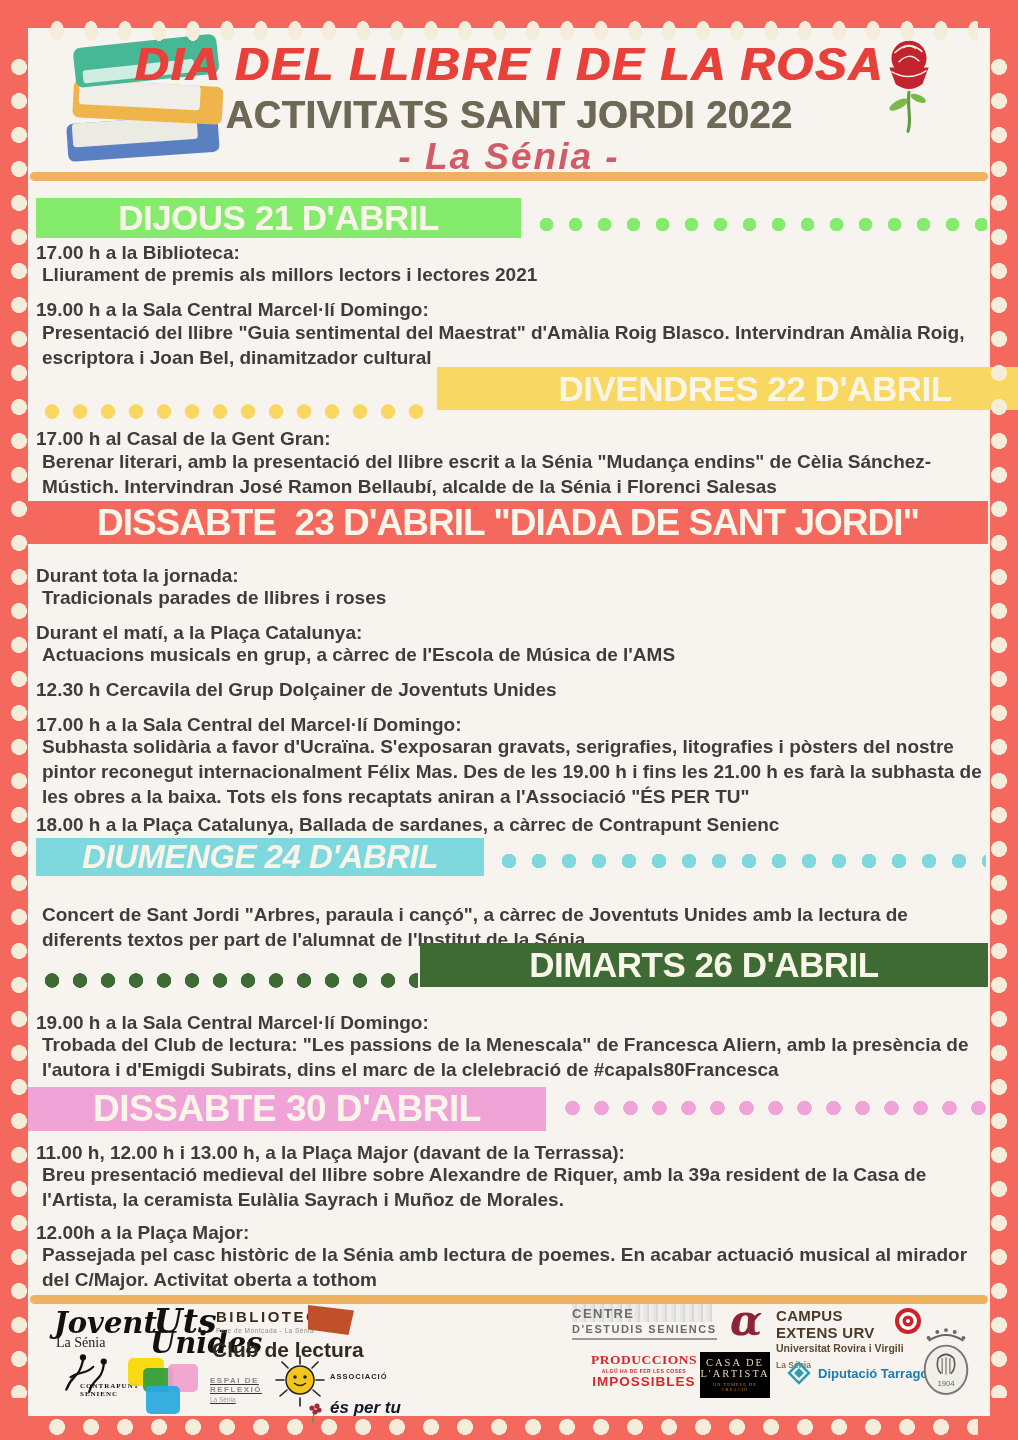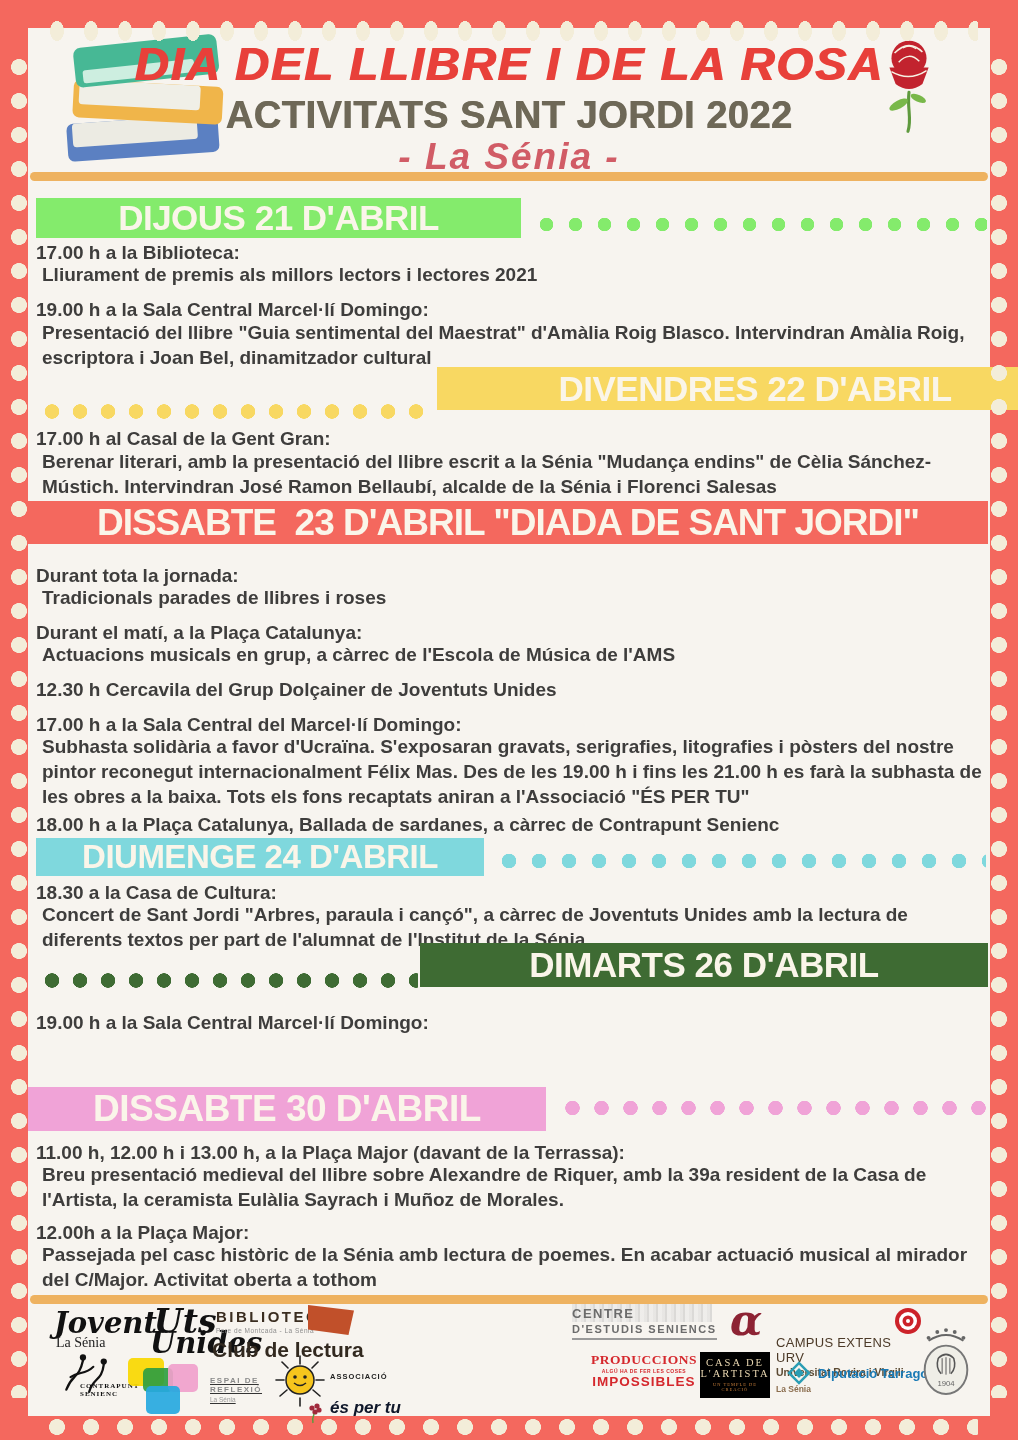--- a/index.html
+++ b/index.html
@@ -65,21 +65,21 @@
   .centre-l2{position:relative;font-size:11px;margin-top:2px;}
   .prod{color:#D5282D;text-align:center;font-weight:bold;}
   .prod-l1{font-size:13.5px;letter-spacing:.5px;font-family:Liberation Serif, serif;}
   .prod-l2{font-size:5px;letter-spacing:.5px;}
   .prod-l3{font-size:13.5px;letter-spacing:1px;}
   .casa{background:#000000;color:#E8D6B0;text-align:center;font-family:"Liberation Serif",serif;
     padding-top:5px;box-sizing:border-box;}
   .casa-l1,.casa-l2{font-size:10.5px;letter-spacing:2px;}
   .casa-l3{font-size:4.5px;color:#C87F3A;letter-spacing:1px;margin-top:3px;}
   .urv-glyph{font-family:"DejaVu Serif",serif;font-style:italic;font-weight:bold;font-size:42px;color:#8D2334;line-height:34px;}
-  .urv-l1{font-size:13px;font-weight:normal;color:#4C3A28;letter-spacing:.3px;margin-top:28px;}
+  .urv-l1{font-size:15px;font-weight:bold;color:#4C3A28;letter-spacing:.3px;}
   .urv-l2{font-size:10.5px;font-weight:bold;color:#5B4A33;margin-top:1px;}
   .urv-l3{font-size:8.5px;font-weight:bold;color:#8B6D4E;margin-top:6px;}
   .dip-label{font-size:13px;font-weight:bold;color:#1A7AB5;}
 </style>
 </head>
 <body>
 
 <div class="page">
   <div class="content"></div>
   <div class="bd bd-top"></div>
@@ -132,28 +132,28 @@
   <div class="banner bn-red" style="left:28px;top:501px;width:960px;height:43px;font-size:37px;letter-spacing:-1px;">DISSABTE  23 D'ABRIL "DIADA DE SANT JORDI"</div>
   <div class="evh" style="top:563px;">Durant tota la jornada:</div>
   <div class="evb" style="top:585px;">Tradicionals parades de llibres i roses</div>
   <div class="evh" style="top:620px;">Durant el matí, a la Plaça Catalunya:</div>
   <div class="evb" style="top:642px;">Actuacions musicals en grup, a càrrec de l'Escola de Música de l'AMS</div>
   <div class="evh" style="top:677px;">12.30 h Cercavila del Grup Dolçainer de Joventuts Unides</div>
   <div class="evh" style="top:712px;">17.00 h a la Sala Central del Marcel·lí Domingo:</div>
   <div class="evb" style="top:734px;">Subhasta solidària a favor d'Ucraïna.  S'exposaran  gravats, serigrafies, litografies i pòsters del nostre pintor reconegut internacionalment Félix Mas.  Des de les 19.00 h i fins les 21.00 h es farà la subhasta de les obres a la baixa. Tots els fons recaptats aniran a l'Associació "ÉS PER TU"</div>
   <div class="evh" style="top:812px;">18.00 h  a la Plaça Catalunya, Ballada de sardanes, a càrrec de Contrapunt Senienc</div>
 
-  <div class="banner bn-teal" style="left:36px;top:838px;width:448px;height:38px;font-size:33px;">DIUMENGE 24 D'ABRIL</div>
+  <div class="banner bn-teal" style="left:36px;top:838px;width:448px;height:38px;font-size:33px;font-style:italic;">DIUMENGE 24 D'ABRIL</div>
   <div class="dotrow dr-teal" style="left:494px;top:853px;width:492px;height:16px;"></div>
-  <div class="evh" style="top:880px;">18.30 a la Casa de Cultura:</div>
   <div class="evb" style="top:902px;">Concert de Sant Jordi  "Arbres, paraula i cançó", a càrrec de Joventuts Unides amb la lectura de diferents textos per part de l'alumnat de l'Institut de la Sénia</div>
 
   <div class="banner bn-dkgreen" style="left:420px;top:943px;width:568px;height:44px;font-size:35px;">DIMARTS 26 D'ABRIL</div>
   <div class="dotrow dr-dkgreen" style="left:38px;top:972px;width:380px;height:17px;"></div>
   <div class="evh" style="top:1010px;">19.00 h a la Sala Central Marcel·lí Domingo:</div>
+  <div class="evb" style="top:1032px;">Trobada del Club de lectura: "Les passions de la Menescala" de Francesca Aliern, amb la presència de l'autora i d'Emigdi Subirats, dins el marc de la clelebració de #capals80Francesca</div>
 
   <div class="banner bn-pink" style="left:28px;top:1087px;width:518px;height:44px;font-size:37px;">DISSABTE 30 D'ABRIL</div>
   <div class="dotrow dr-pink" style="left:558px;top:1100px;width:428px;height:16px;"></div>
   <div class="evh" style="top:1140px;">11.00 h, 12.00 h i 13.00 h, a la Plaça Major (davant de la Terrassa):</div>
   <div class="evb" style="top:1162px;">Breu presentació medieval del llibre sobre Alexandre de Riquer, amb la 39a resident de la Casa de l'Artista, la ceramista Eulàlia Sayrach i Muñoz de Morales.</div>
   <div class="evh" style="top:1220px;">12.00h a la Plaça Major:</div>
   <div class="evb" style="top:1242px;">Passejada pel casc històric de la Sénia amb lectura de poemes. En acabar actuació musical al mirador del C/Major. Activitat oberta a tothom</div>
 
   <div class="divider" style="top:1295px;"></div>
 

